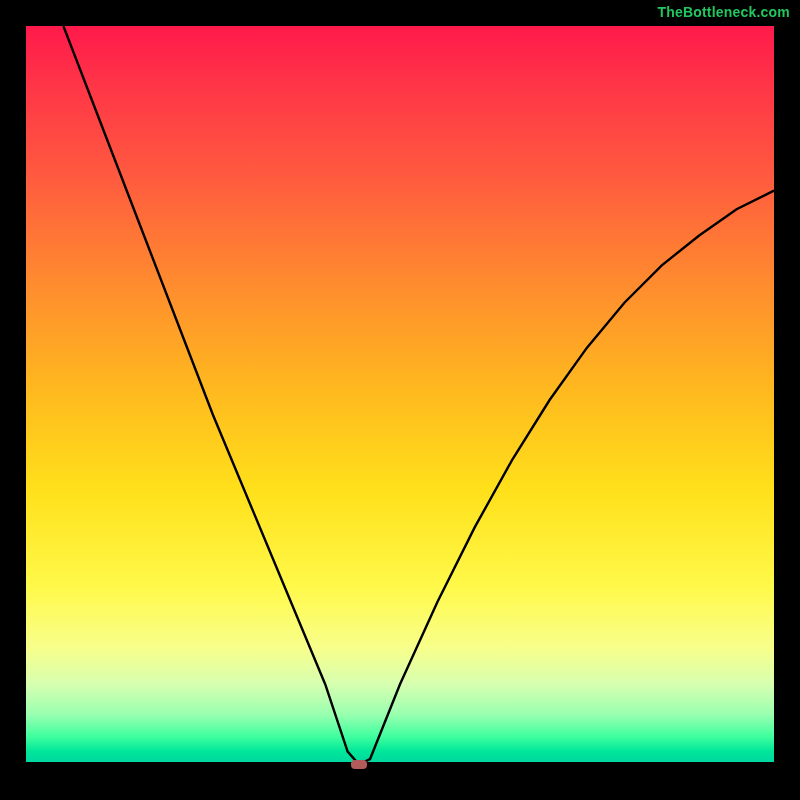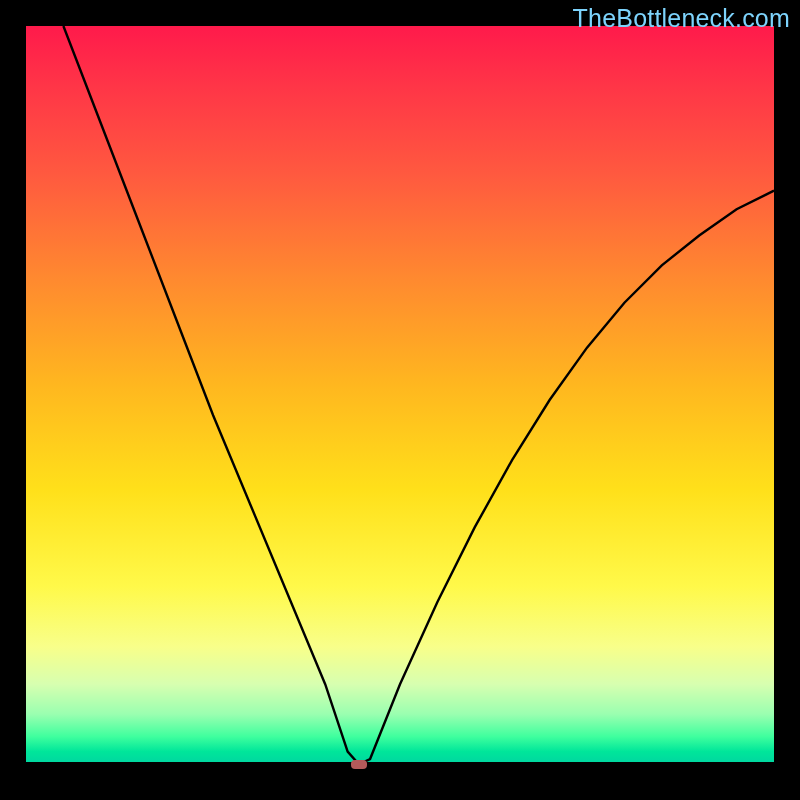--- a/index.html
+++ b/index.html
@@ -33,23 +33,23 @@
       #00e69a 97%,
       #00d8a0 98.4%,
       #000000 98.4%,
       #000000 100%
     );
   }
   .attribution {
     position: absolute;
     top: 4px;
     right: 10px;
-    color: #7dd3fc;
-    font-size: 25px;
-    font-weight: 400;
+    color: #22c55e;
+    font-size: 14px;
+    font-weight: 700;
     letter-spacing: 0.2px;
     user-select: none;
   }
   .curve {
     position: absolute;
     left: 26px;
     top: 26px;
     width: 748px;
     height: 748px;
     pointer-events: none;

